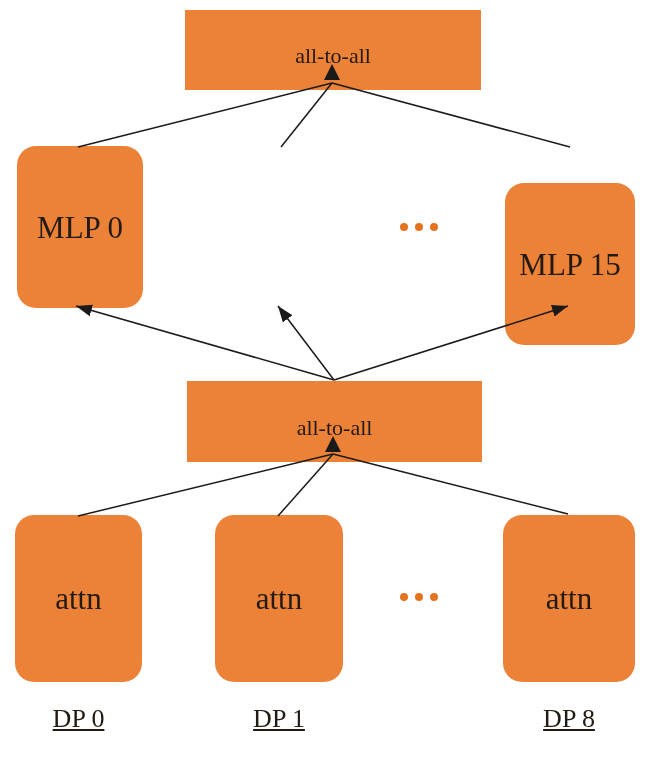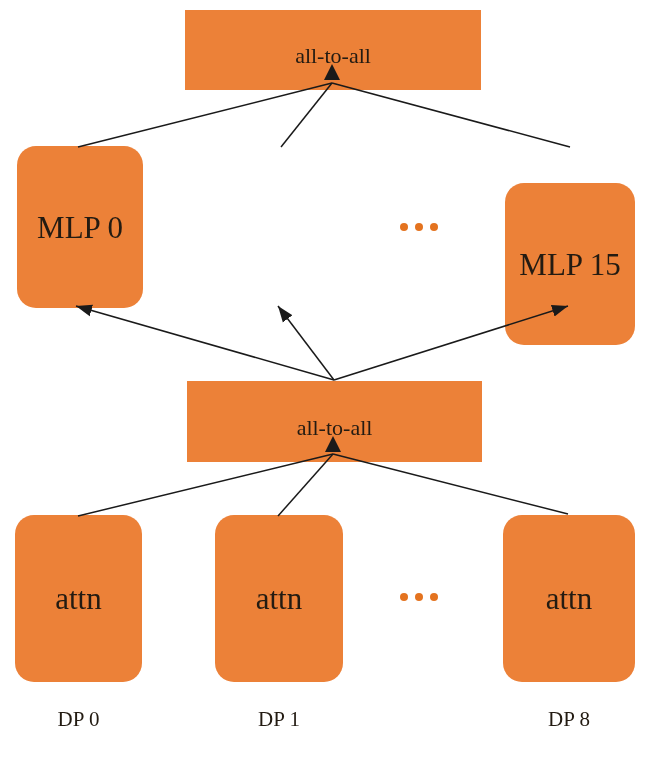--- a/index.html
+++ b/index.html
@@ -23,21 +23,21 @@
     background:var(--box-fill);
     display:flex;align-items:center;justify-content:center;
     color:var(--text);
     text-align:center;
   }
   .collective{font-size:22px;line-height:1;padding-top:12px;}
   .unit{font-size:31px;line-height:1;border-radius:19px;}
   .dp-label{
     position:absolute;
     display:flex;align-items:center;justify-content:center;
-    font-size:21px;line-height:1;color:var(--text);
+    font-size:26px;line-height:1;color:var(--text);text-decoration:underline;
   }
   .dots{
     position:absolute;
     display:flex;align-items:center;gap:7px;
   }
   .dots .dot{
     width:8px;height:8px;border-radius:50%;
     background:var(--dot);
   }
   .edge-layer{

